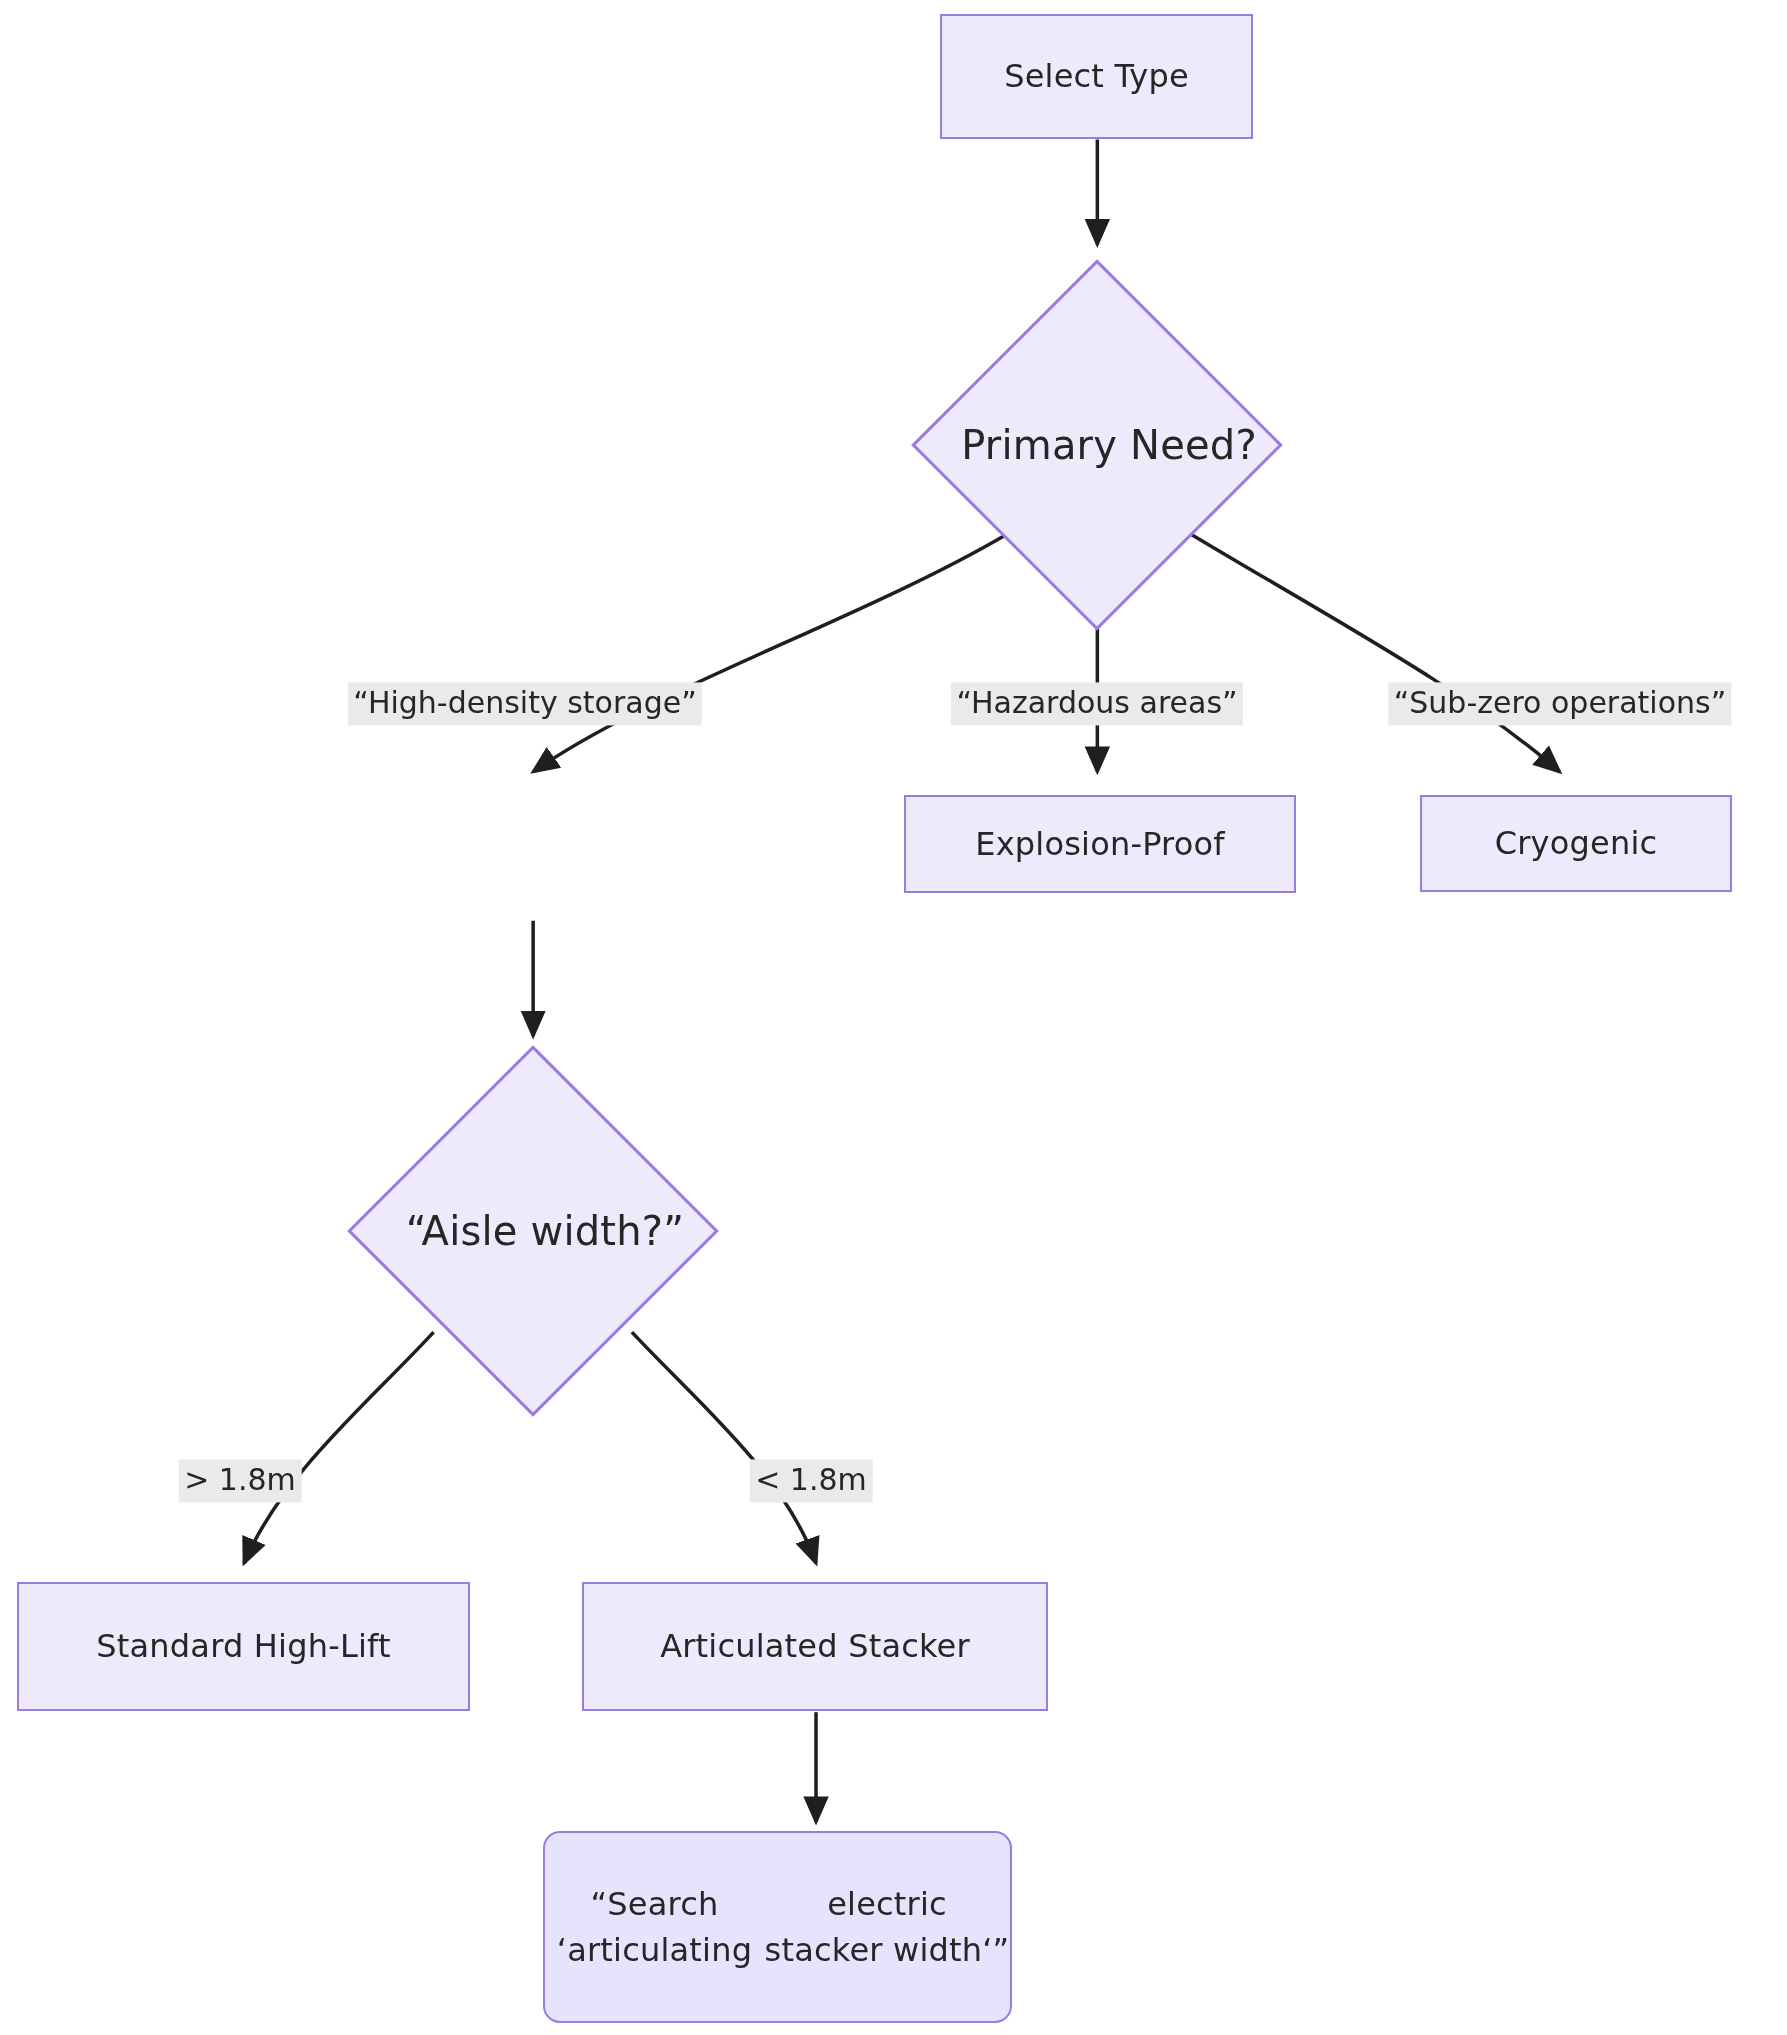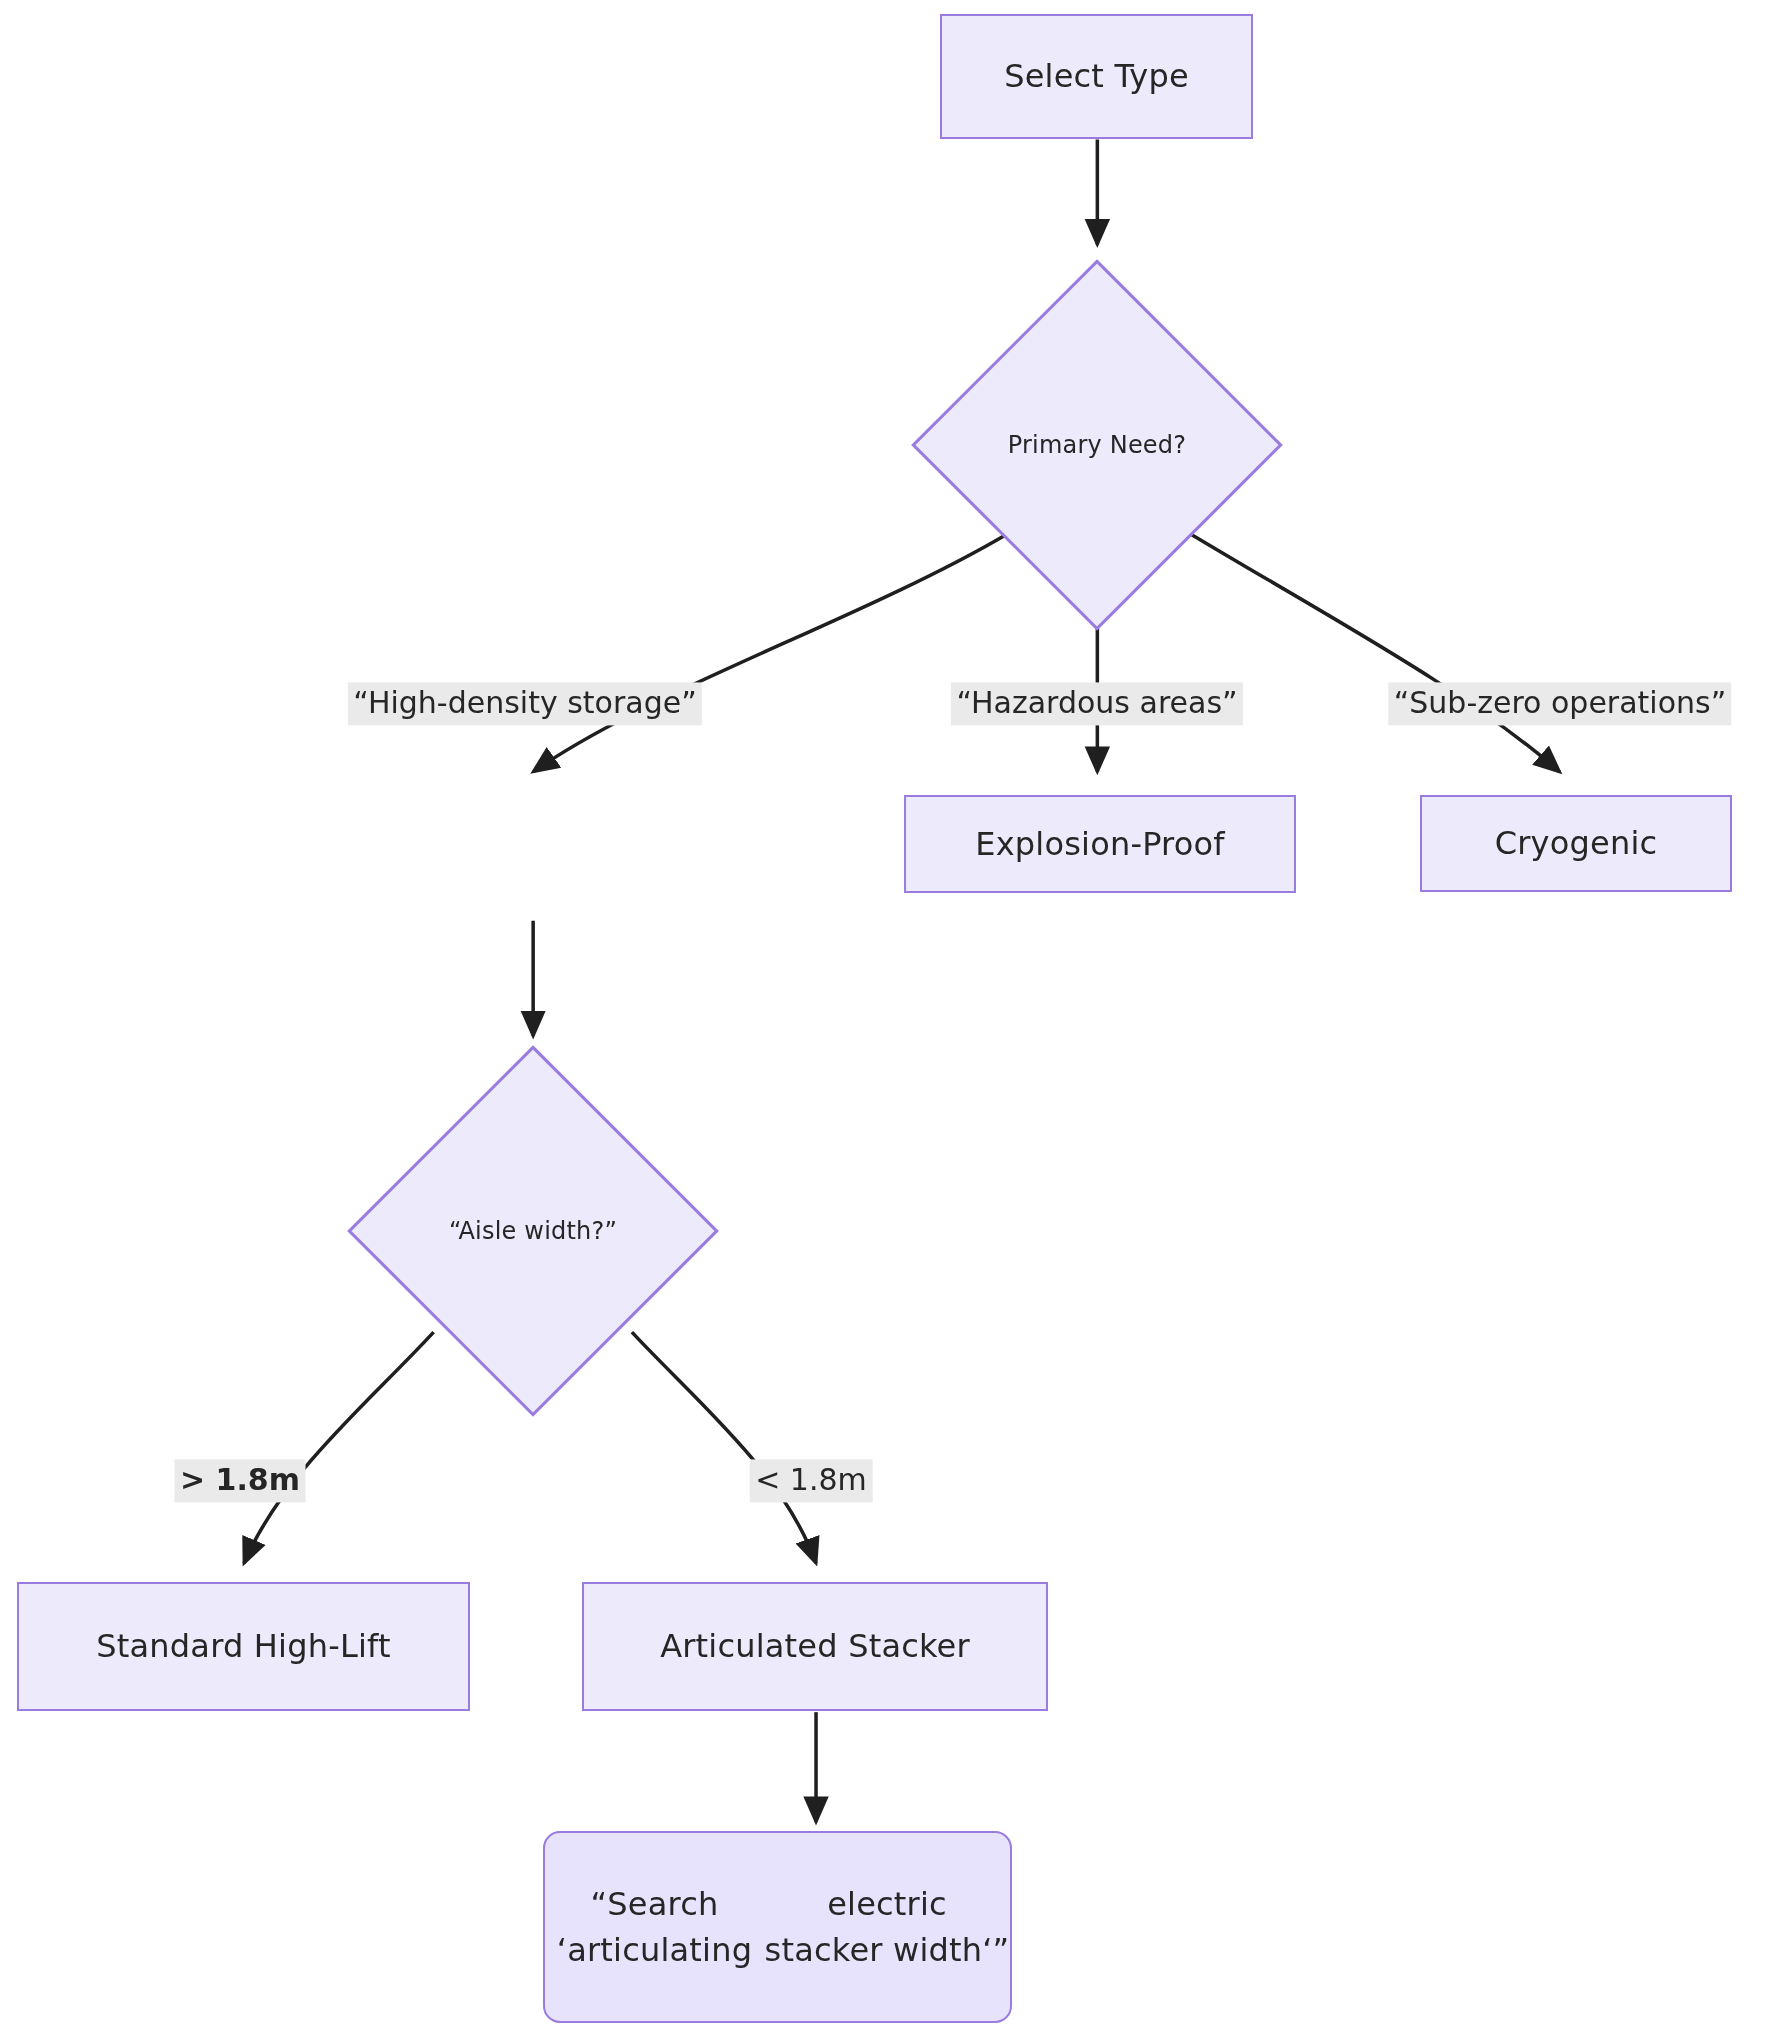--- a/index.html
+++ b/index.html
@@ -47,30 +47,30 @@
     position: absolute;
   }
   .diamond-wrap svg {
     position: absolute;
     left: 0;
     top: 0;
     overflow: visible;
   }
   .diamond-label {
     position: absolute;
-    left: 0;
+    left: 12px;
     top: 0;
     width: 100%;
     height: 100%;
     display: flex;
     align-items: center;
     justify-content: center;
     text-align: center;
     color: #262626;
-    font-size: 24px;
+    font-size: 40px;
     letter-spacing: 0.2px;
   }
   .edge-label {
     position: absolute;
     background: #EAEAEA;
     color: #262626;
     font-size: 30px;
     line-height: 1.28;
     padding: 2.4px 5.5px;
     white-space: nowrap;
@@ -145,18 +145,18 @@
     <span>“Search ‘articulating</span>
     <span>electric stacker width‘”</span>
   </div>
 
   <div class="edge-label" style="left:525px; top:704px;">“High-density storage”</div>
 
   <div class="edge-label" style="left:1097px; top:704px;">“Hazardous areas”</div>
 
   <div class="edge-label" style="left:1560px; top:704px;">“Sub-zero operations”</div>
 
-  <div class="edge-label" style="left:240px; top:1481px;font-weight:bold;">&gt; 1.8m</div>
+  <div class="edge-label" style="left:240px; top:1481px;">&gt; 1.8m</div>
 
   <div class="edge-label" style="left:811px; top:1481px;">&lt; 1.8m</div>
 
 </div>
 
 
 </body></html>

